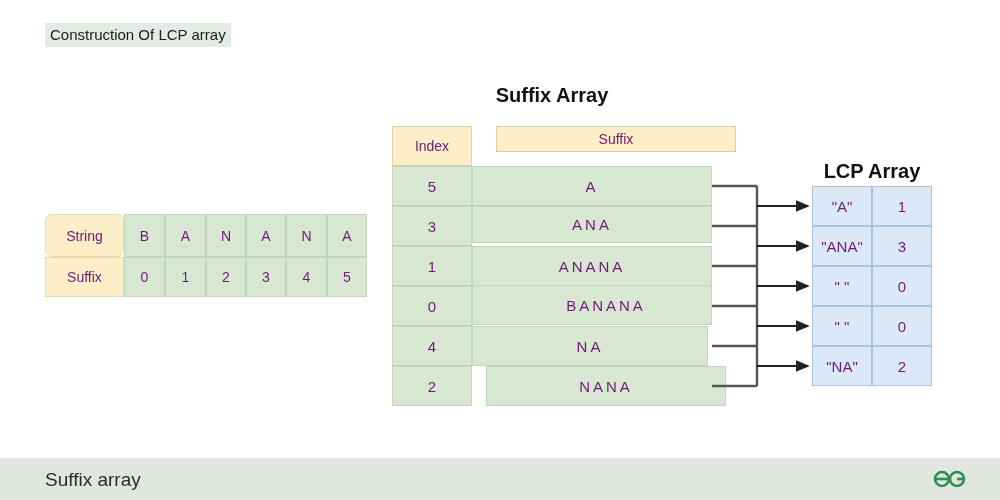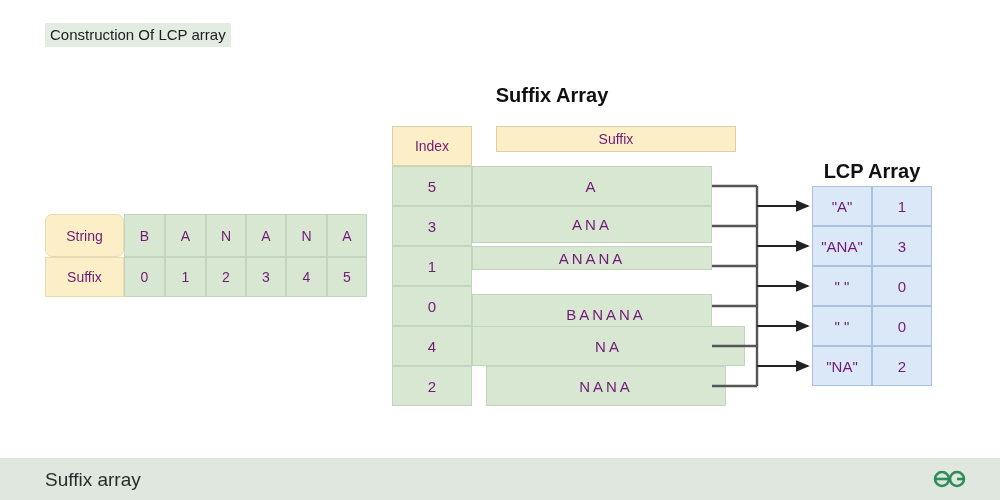--- a/index.html
+++ b/index.html
@@ -146,27 +146,27 @@
   <div class="cell sa-head" style="left:392px; top:126px; width:80px; height:40px;">Index</div>
   <div class="cell sa-head" style="left:496px; top:126px; width:240px; height:26px;">Suffix</div>
 
   <div class="cell sa-body idx" style="left:392px; top:166px; width:80px; height:40px;">5</div>
   <div class="cell sa-body" style="left:472px; top:166px; width:240px; height:40px;">A</div>
 
   <div class="cell sa-body idx" style="left:392px; top:206px; width:80px; height:40px;">3</div>
   <div class="cell sa-body" style="left:472px; top:206px; width:240px; height:37px;">ANA</div>
 
   <div class="cell sa-body idx" style="left:392px; top:246px; width:80px; height:40px;">1</div>
-  <div class="cell sa-body" style="left:472px; top:246px; width:240px; height:24px;">ANANA</div>
+  <div class="cell sa-body" style="left:472px; top:246px; width:240px; height:40px;">ANANA</div>
 
   <div class="cell sa-body idx" style="left:392px; top:286px; width:80px; height:40px;">0</div>
-  <div class="cell sa-body" style="left:472px; top:294px; width:240px; height:40px;padding-left:28px;">BANANA</div>
+  <div class="cell sa-body" style="left:472px; top:285px; width:240px; height:40px;padding-left:28px;">BANANA</div>
 
   <div class="cell sa-body idx" style="left:392px; top:326px; width:80px; height:40px;">4</div>
-  <div class="cell sa-body" style="left:472px; top:326px; width:273px; height:40px;">NA</div>
+  <div class="cell sa-body" style="left:472px; top:326px; width:236px; height:40px;">NA</div>
 
   <div class="cell sa-body idx" style="left:392px; top:366px; width:80px; height:40px;">2</div>
   <div class="cell sa-body" style="left:472px; top:366px; width:240px; height:40px;margin-left:14px;">NANA</div>
 </div>
 
 <svg id="connectors" viewBox="0 0 130 230">
   <defs>
     <marker id="arrowhead" markerWidth="7" markerHeight="7" refX="5.6" refY="3" orient="auto">
       <polygon points="0,0.3 6.4,3 0,5.7" fill="#222222"></polygon>
     </marker>

